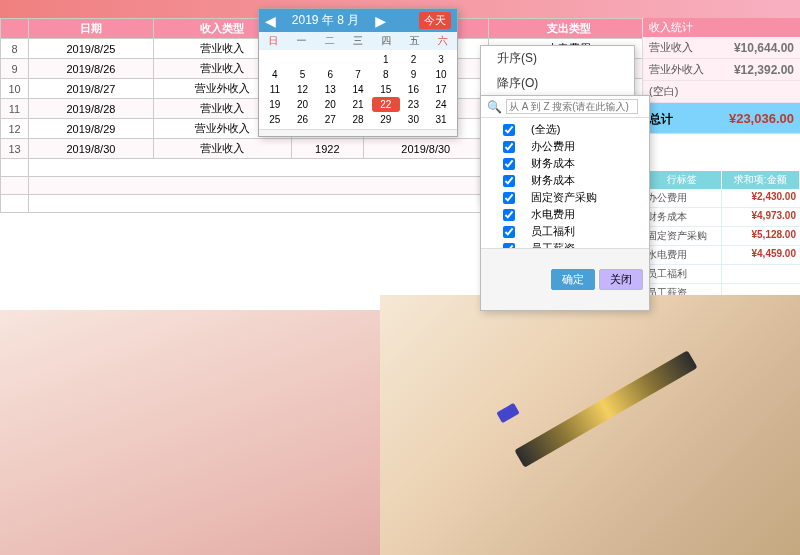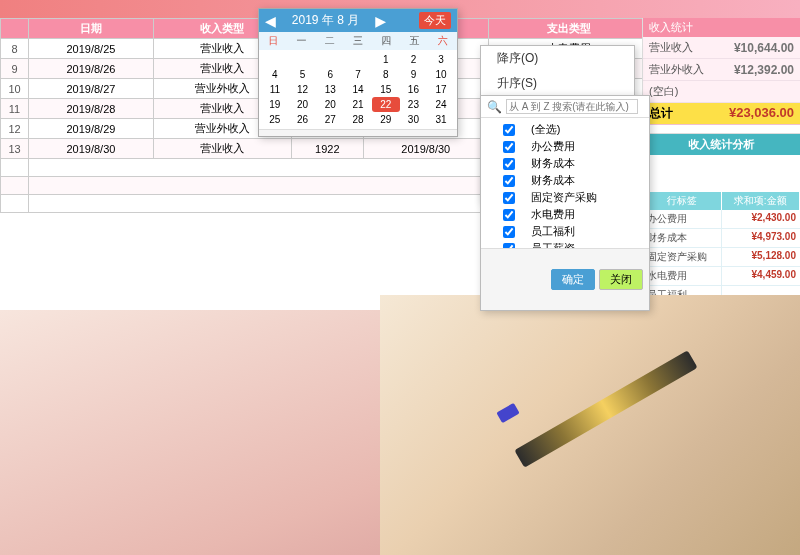--- a/index.html
+++ b/index.html
@@ -70,24 +70,24 @@
       align-items: center;
       padding: 3px 6px;
       border-bottom: 1px solid #f0e0e8;
       background: #fff0f5;
     }
 
     .summary-item .label { color: #555; font-size: 11px; }
     .summary-item .value { color: #737373; font-weight: bold; font-size: 12px; }
 
     .summary-total {
-      background: #fde047;
+      background: #7dd3fc;
       display: flex;
       justify-content: space-between;
-      padding: 2px 6px;
+      padding: 8px 6px;
       border-bottom: 1px solid #f0c0d0;
     }
     .summary-total .label { font-weight: bold; font-size: 12px; }
     .summary-total .value { color: #c0392b; font-weight: bold; font-size: 13px; }
 
     
     .income-panel {
       position: absolute;
       top: 130px; right: 0;
       width: 155px;
@@ -262,21 +262,21 @@
       padding: 20px 6px;
       border-top: 1px solid #ddd;
       background: #f5f5f5;
     }
 
     .filter-btn {
       padding: 2px 10px;
       font-size: 11px;
       cursor: pointer;
       border: 1px solid #bbb;
-      background: #bef264;
+      background: #c4b5fd;
       border-radius: 2px;
     }
 
     .filter-btn.primary {
       background: #4a9fd4;
       color: #fff;
       border-color: #4a9fd4;
     }
 
     
@@ -428,21 +428,20 @@
     <span class="label">(空白)</span>
     <span class="value"></span>
   </div>
   <div class="summary-total">
     <span class="label">总计</span>
     <span class="value">¥23,036.00</span>
   </div>
 </div>
 
 <div class="income-panel" style="top:133px; right:0; width:158px;">
-  <div class="income-header">收入统计分析</div>
   <div class="income-col-header">
     <span>行标签</span>
     <span>求和项:金额</span>
   </div>
   <div id="income-rows">
       <div class="income-row">
       <span class="il">办公费用</span>
       <span class="iv">¥2,430.00</span>
     </div>
       <div class="income-row">
@@ -525,22 +524,22 @@
       <span class="cal-day">29</span>
       <span class="cal-day">30</span>
       <span class="cal-day">31</span>
     </div>
   <div class="cal-footer">
     
   </div>
 </div>
 
 <div class="context-menu">
+  <div class="ctx-item">升序(S)</div>
   <div class="ctx-item">降序(O)</div>
-  <div class="ctx-item">升序(S)</div>
   <div class="ctx-item">其他排序选项(M)...</div>
   <div class="ctx-separator"></div>
   <div class="ctx-item">标签筛选(L) ▶</div>
   <div class="ctx-item">值筛选(V) ▶</div>
   <div class="ctx-separator"></div>
   <div class="ctx-item" style="padding: 2px 6px;">
     <span>搜索</span>
     <span style="margin-left:4px;">🔍</span>
     <input type="text" style="width: 80px; font-size: 10px; border: 1px solid rgb(204, 204, 204); margin-left: 4px;">
   </div>

